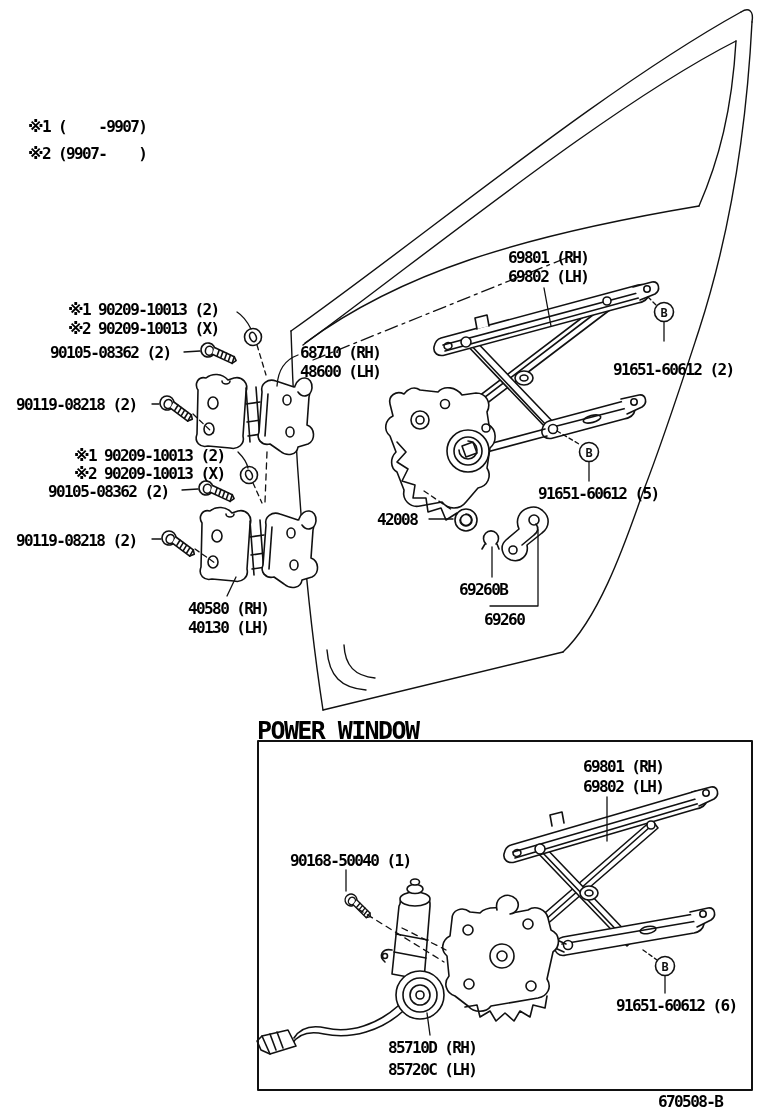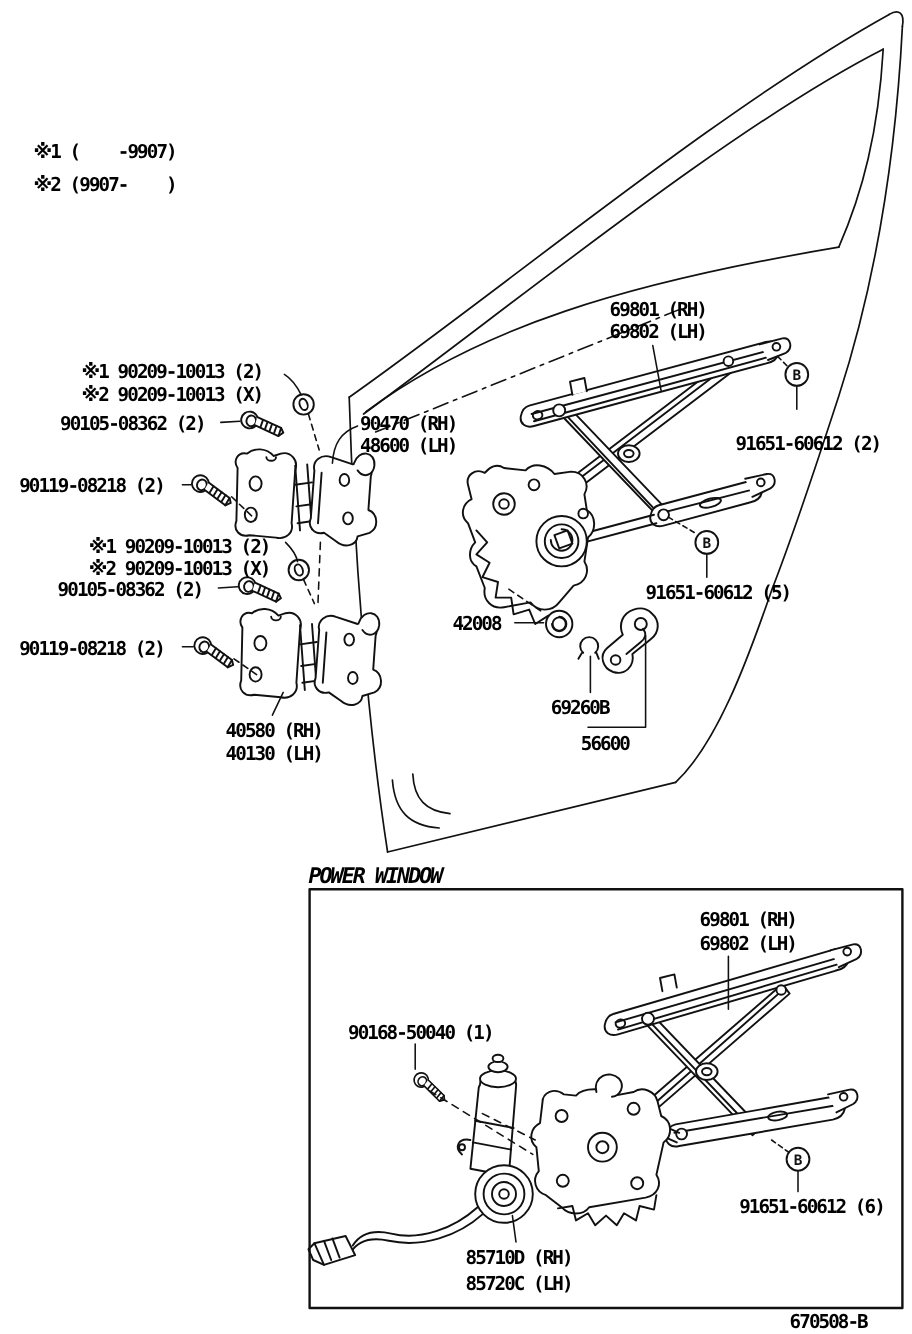--- a/index.html
+++ b/index.html
@@ -4,21 +4,21 @@
 <style>
   html,body{margin:0;padding:0;background:#fff;}
   .stage{
     position:relative;width:760px;height:1112px;background:#fff;overflow:hidden;
     font-family:"DejaVu Sans Mono","DejaVu Sans",monospace;
   }
   .lbl{
     position:absolute;font-weight:bold;font-size:16px;line-height:19px;
     letter-spacing:-1.6px;white-space:pre;color:#000;
   }
-  .lbl.big{font-size:18px;font-style:italic;}
+  .lbl.big{font-size:25px;}
   svg{position:absolute;left:0;top:0;}
   .bsym{font-family:"DejaVu Sans Mono",monospace;font-weight:bold;font-size:12px;}
 </style>
 </head>
 <body>
 
 <div class="stage">
 
 <svg width="760" height="1112" viewBox="0 0 760 1112">
   <defs>
@@ -236,36 +236,36 @@
     </g>
   </g>
 </svg>
 
 <div class="lbl" style="left:28px;top:117px">※1 (    -9907)</div>
 <div class="lbl" style="left:28px;top:144px">※2 (9907-    )</div>
 
 <div class="lbl" style="left:68px;top:300px">※1 90209-10013 (2)</div>
 <div class="lbl" style="left:68px;top:319px">※2 90209-10013 (X)</div>
 <div class="lbl" style="left:50px;top:343px">90105-08362 (2)</div>
-<div class="lbl" style="left:300px;top:343px">90470 (RH)</div>
+<div class="lbl" style="left:300px;top:343px">68710 (RH)</div>
 <div class="lbl" style="left:300px;top:362px">48600 (LH)</div>
 <div class="lbl" style="left:16px;top:395px">90119-08218 (2)</div>
 <div class="lbl" style="left:74px;top:446px">※1 90209-10013 (2)</div>
 <div class="lbl" style="left:74px;top:464px">※2 90209-10013 (X)</div>
 <div class="lbl" style="left:48px;top:482px">90105-08362 (2)</div>
 <div class="lbl" style="left:16px;top:531px">90119-08218 (2)</div>
 <div class="lbl" style="left:188px;top:599px">40580 (RH)</div>
 <div class="lbl" style="left:188px;top:618px">40130 (LH)</div>
 <div class="lbl" style="left:508px;top:248px">69801 (RH)</div>
 <div class="lbl" style="left:508px;top:267px">69802 (LH)</div>
 <div class="lbl" style="left:613px;top:360px">91651-60612 (2)</div>
 <div class="lbl" style="left:538px;top:484px">91651-60612 (5)</div>
 <div class="lbl" style="left:377px;top:510px">42008</div>
 <div class="lbl" style="left:459px;top:580px">69260B</div>
-<div class="lbl" style="left:484px;top:610px">56600</div>
+<div class="lbl" style="left:484px;top:610px">69260</div>
 
 <div class="lbl big" style="left:257px;top:721px">POWER WINDOW</div>
 <div class="lbl" style="left:583px;top:757px">69801 (RH)</div>
 <div class="lbl" style="left:583px;top:777px">69802 (LH)</div>
 <div class="lbl" style="left:290px;top:851px">90168-50040 (1)</div>
 <div class="lbl" style="left:616px;top:996px">91651-60612 (6)</div>
 <div class="lbl" style="left:388px;top:1038px">85710D (RH)</div>
 <div class="lbl" style="left:388px;top:1060px">85720C (LH)</div>
 
 <div class="lbl" style="left:658px;top:1092px">670508-B</div>

